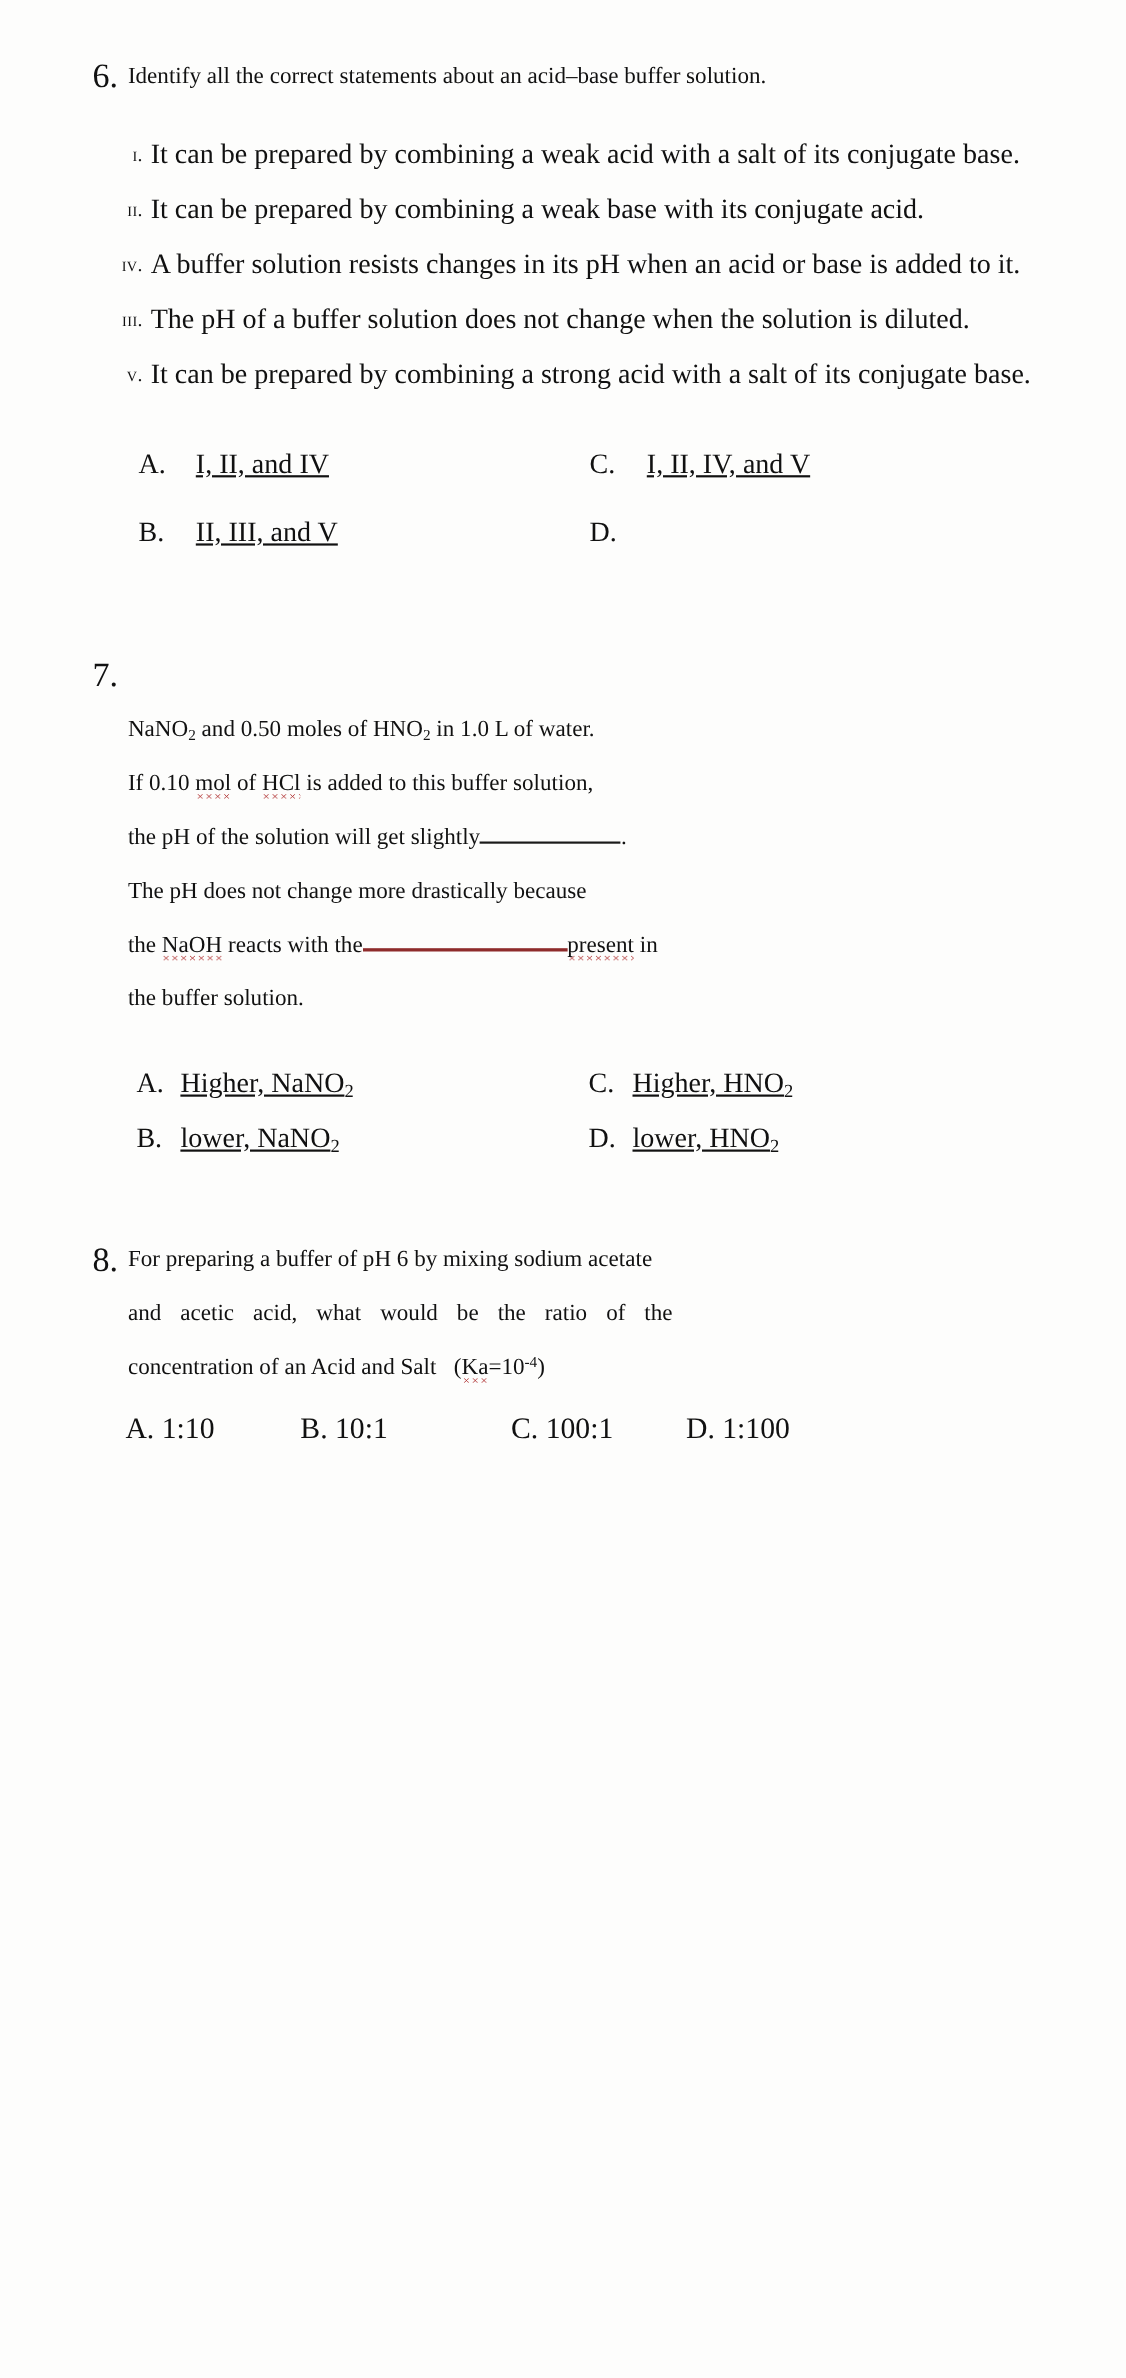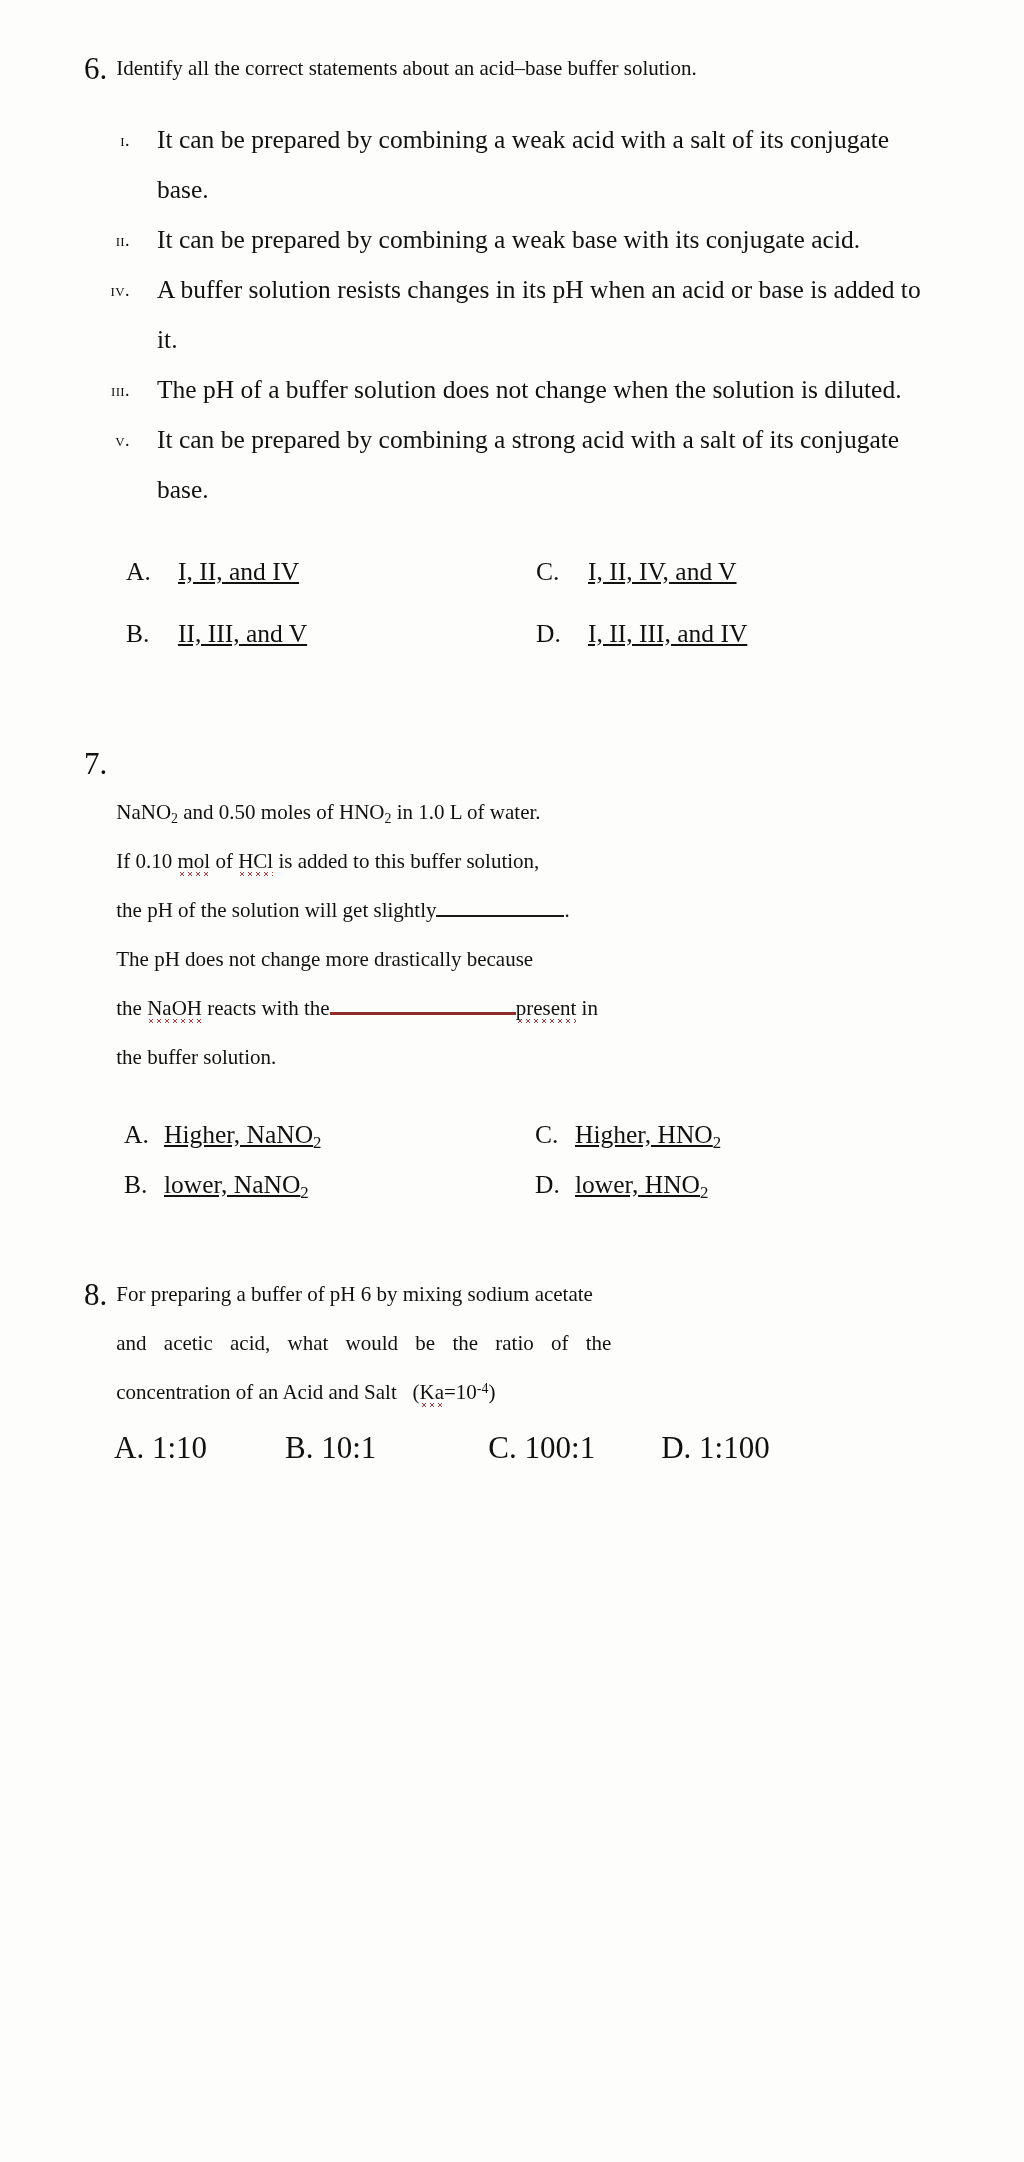--- a/index.html
+++ b/index.html
@@ -69,21 +69,20 @@
     text-align: right;
     padding-right: 7px;
     font-size: 18px;
     font-variant: small-caps;
     letter-spacing: 0.4px;
     line-height: 50px;
   }
   .roman-body {
     flex: 1 1 auto;
     line-height: 50px;
-    margin-left: 20px;
   }
 
   
   .options {
     margin-top: 26px;
     display: grid;
     grid-template-columns: 1fr 1fr;
     row-gap: 0;
     column-gap: 0;
   }
@@ -108,21 +107,21 @@
     flex: 1 1 auto;
     text-decoration: underline;
   }
   .col-right .opt-letter { width: 48px; }
 
   
   .options-row {
     display: flex;
     margin-top: 6px;
     padding-left: 30px;
-    font-size: 31px;
+    font-size: 27px;
     line-height: 50px;
   }
   .options-row .opt-inline {
     white-space: nowrap;
   }
   .options-row .s1 { margin-right: 78px; }
   .options-row .s2 { margin-right: 112px; }
   .options-row .s3 { margin-right: 66px; }
 
   
@@ -205,21 +204,20 @@
         <div class="opt col-right">
           <span class="opt-letter">C.</span>
           <span class="opt-label">I, II, IV, and V</span>
         </div>
         <div class="opt">
           <span class="opt-letter">B.</span>
           <span class="opt-label">II, III, and V</span>
         </div>
         <div class="opt col-right">
           <span class="opt-letter">D.</span>
-          <span class="opt-label">I, II, III, and IV</span>
         </div>
       </div>
     </div>
 
     <div class="gap-lg"></div>
 
     <div class="question">
       <div class="q-head">
         <span class="q-num">7.</span>
         <span class="q-text">

